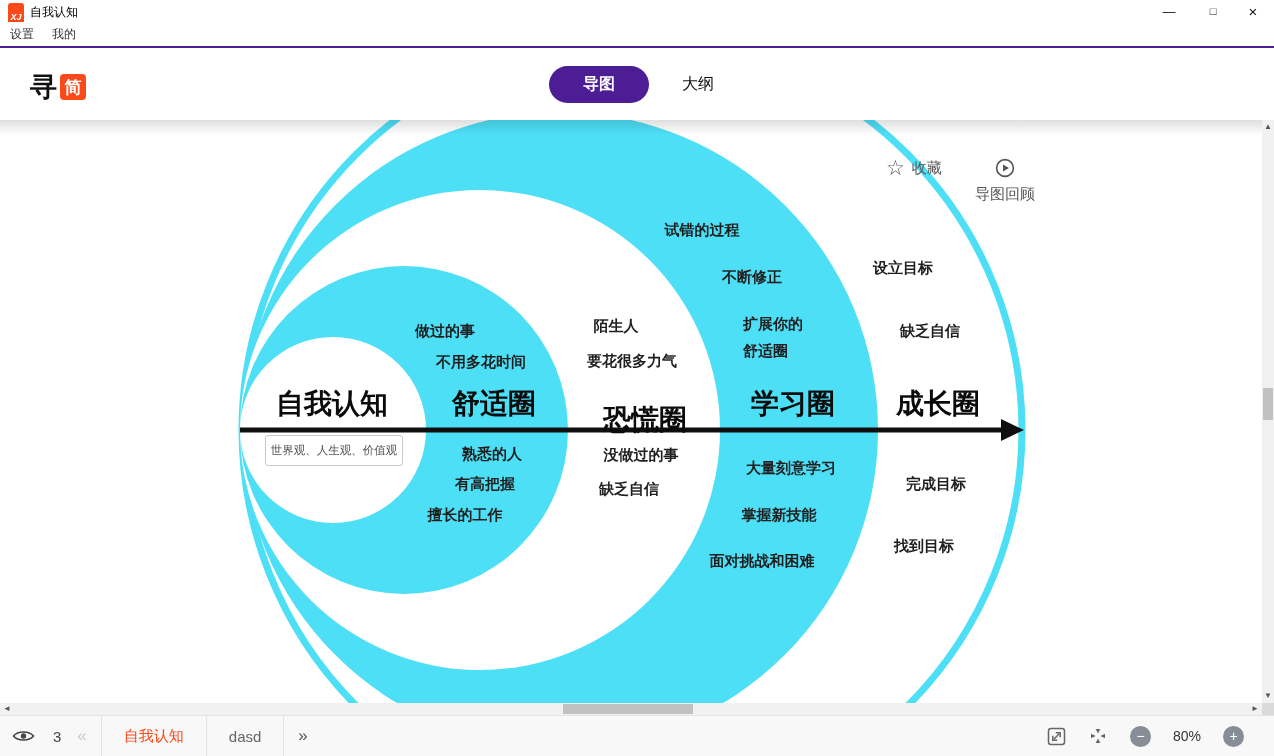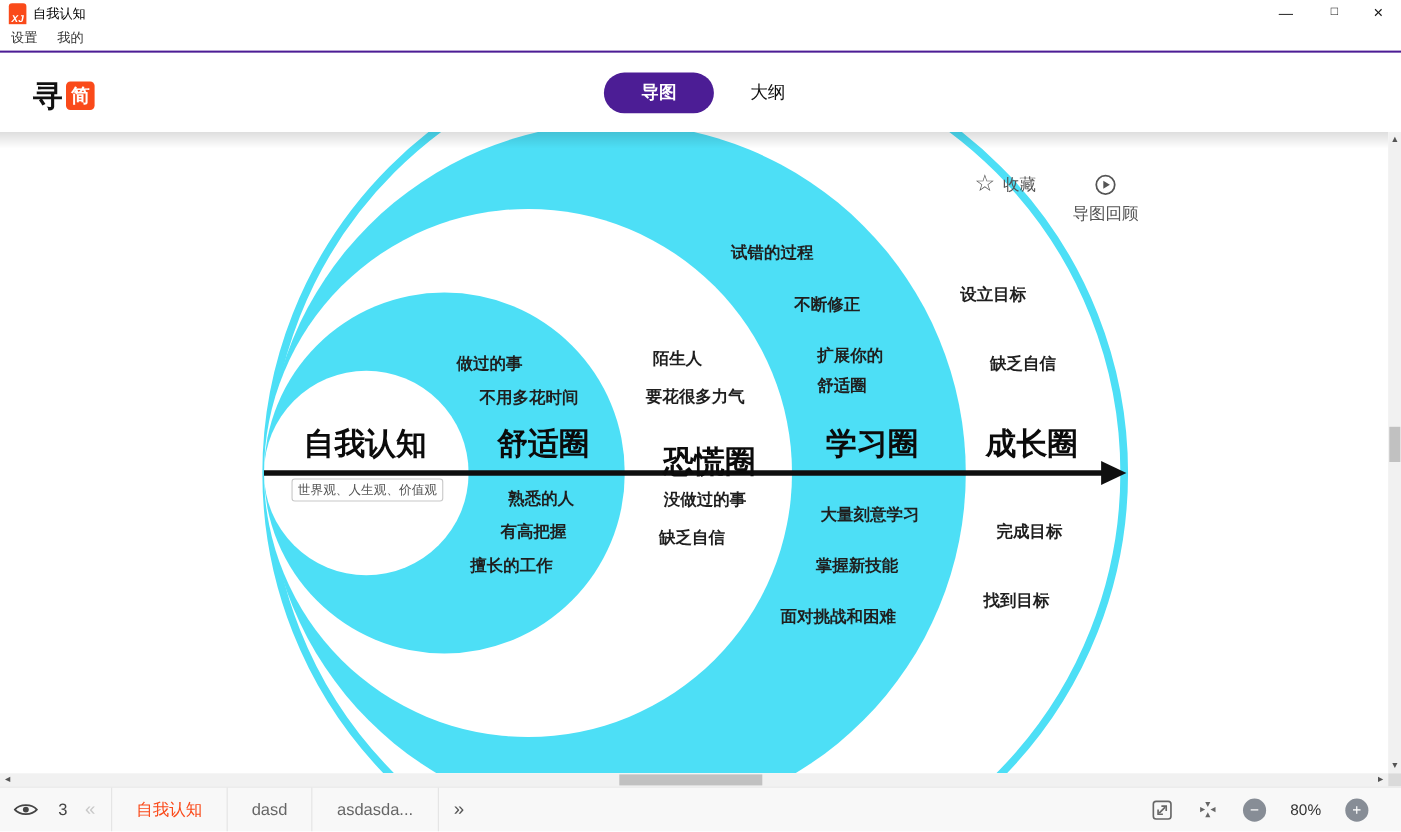--- a/index.html
+++ b/index.html
@@ -40,21 +40,21 @@
   
   .canvas { position:absolute; top:120px; left:0; width:1262px; height:583px; background:#fff; overflow:hidden; }
   .canvas-shadow { position:absolute; top:0; left:0; width:100%; height:15px;
                    background:linear-gradient(to bottom, rgba(0,0,0,0.13), rgba(0,0,0,0)); pointer-events:none; z-index:3; }
   .diagram-svg { position:absolute; top:0; left:0; z-index:1; }
   .zone-label { position:absolute; transform:translate(-50%,-50%); font-size:28px; font-weight:bold;
                 color:#0b0b0b; white-space:nowrap; z-index:2; }
   .anno { position:absolute; transform:translate(-50%,-50%); font-size:15px; font-weight:600;
           color:#1f1f1f; white-space:nowrap; z-index:2; }
   .anno.block { transform:none; white-space:pre-line; line-height:27px; text-align:left; }
-  .note-box { position:absolute; left:265px; top:315px; width:138px; height:21px; background:#fff;
+  .note-box { position:absolute; left:265px; top:315px; width:138px; height:31px; background:#fff;
               border:1px solid #c8c8c8; border-radius:3px; display:flex; align-items:center; justify-content:center;
               font-size:11.5px; color:#555; z-index:2; white-space:nowrap; }
 
   
   .float-tool { position:absolute; z-index:6; display:flex; align-items:center; gap:7px; color:#555; font-size:15px; }
   .fav-group { left:886px; top:158px; }
   .review-group { left:975px; top:158px;flex-direction:column; }
   .star-glyph { font-size:21px; color:#555; line-height:20px; }
   .template-btn { position:absolute; left:1110px; top:147px; width:133px; height:44px; border-radius:22px;
                   background:#fa4a1a; color:#fff; font-size:17px; font-weight:bold; z-index:6;
@@ -186,21 +186,20 @@
       <svg width="23" height="16" viewBox="0 0 23 16">
         <path d="M1.5,8 C6,2.6 17,2.6 21.5,8 C17,13.4 6,13.4 1.5,8 Z" fill="none" stroke="#444" stroke-width="1.6"></path>
         <circle cx="11.5" cy="8" r="2.7" fill="#444"></circle>
       </svg>
     </span>
     <span class="sb-count">3</span>
     <span class="sb-chevron">«</span>
     <div class="sb-tabs">
       <div class="sb-tab active">自我认知</div>
       <div class="sb-tab">dasd</div>
-      <div class="sb-tab">asdasda...</div>
     </div>
     <span class="sb-more">»</span>
 
     <div class="sb-right">
       <svg width="19" height="19" viewBox="0 0 19 19">
         <rect x="1.5" y="1.5" width="16" height="16" rx="2.5" fill="none" stroke="#666" stroke-width="1.5"></rect>
         <line x1="6.8" y1="12.2" x2="12.2" y2="6.8" stroke="#666" stroke-width="1.5"></line>
         <polyline points="8.8,5.8 13.2,5.8 13.2,10.2" fill="none" stroke="#666" stroke-width="1.5"></polyline>
         <polyline points="5.8,8.8 5.8,13.2 10.2,13.2" fill="none" stroke="#666" stroke-width="1.5"></polyline>
       </svg>

